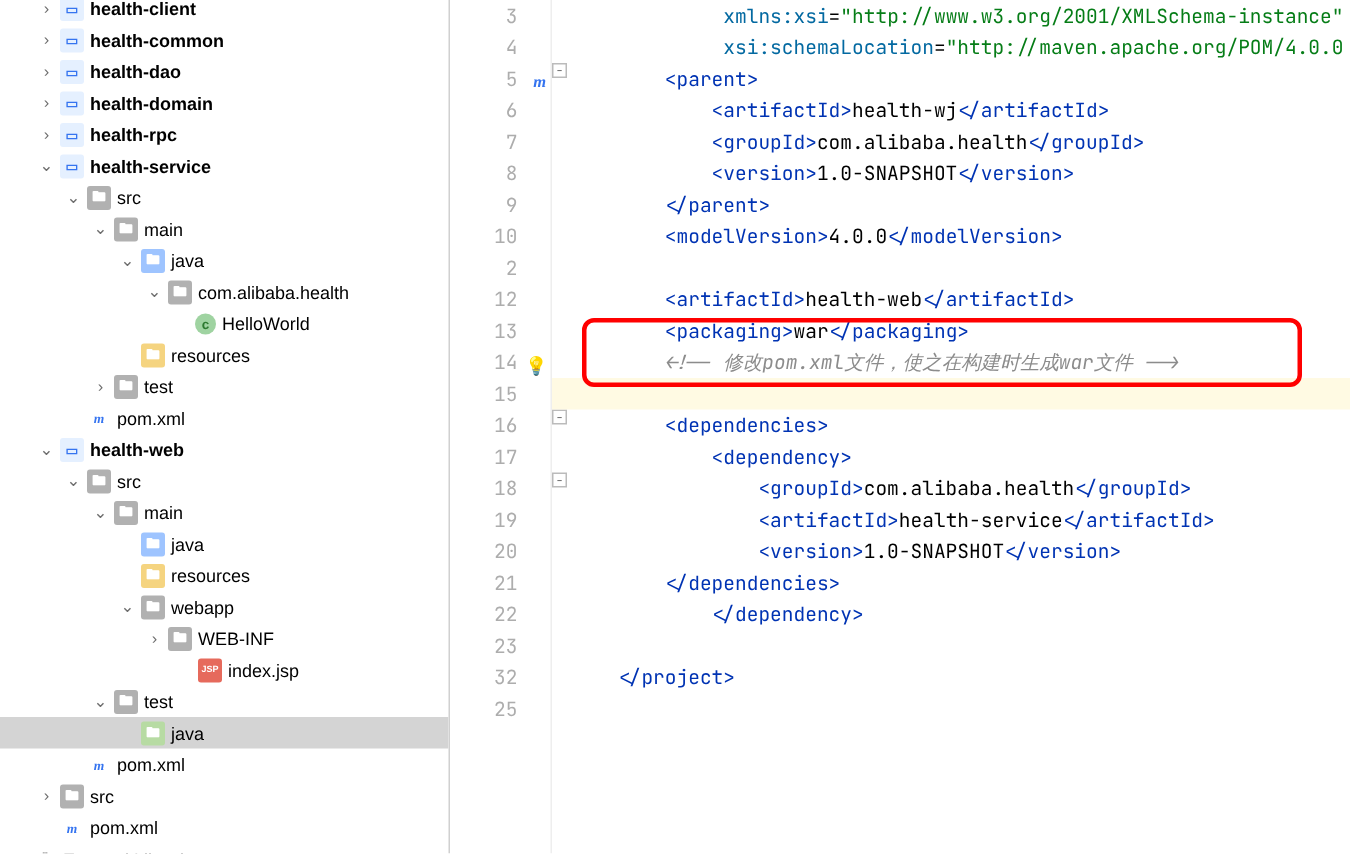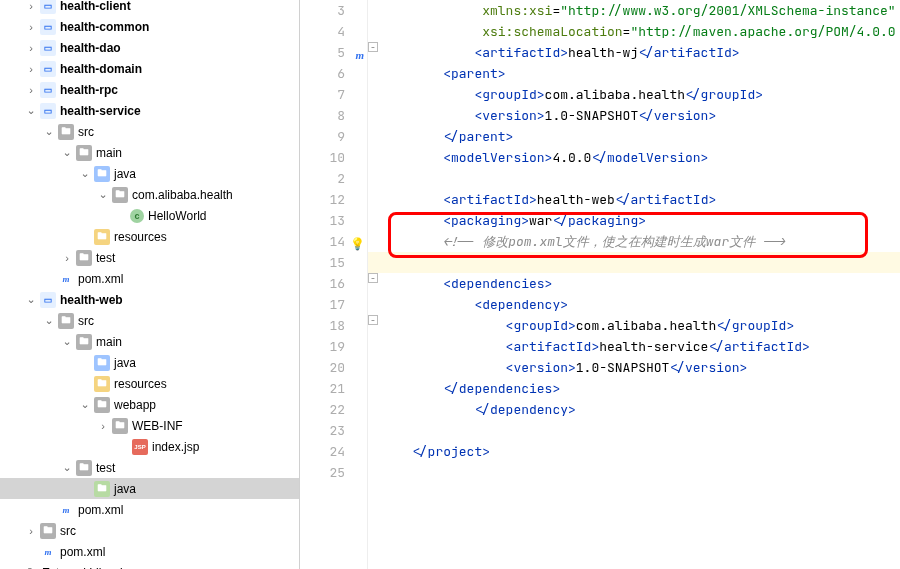--- a/index.html
+++ b/index.html
@@ -27,21 +27,21 @@
   .editor { flex:1; height:569px; position:relative; display:flex; font-family:"JetBrains Mono","Consolas",monospace; font-size:13px; }
   .gutter { width:68px; background:#fff; border-right:1px solid #eee; text-align:right; color:#adadad; padding-top:0; }
   .gutter .ln { height:21px; line-height:21px; padding-right:22px; position:relative; }
   .gln-icon { position:absolute; right:3px; top:3px; width:14px; height:14px; color:#3574f0; font-style:italic; font-family:serif; font-weight:bold; font-size:11px; }
   .bulb { position:absolute; right:3px; top:3px; width:14px; height:14px; color:#c9a400; font-size:12px; }
   .code-wrap { flex:1; position:relative; overflow:hidden;}
   .code { position:absolute; left:0; top:0; right:0; }
   .cl { height:21px; line-height:21px; white-space:pre; padding-left:44px; }
   .cl.active{ background:#fffae3; }
   .tag { color:#0033b3; }
-  .attr{ color:#4d7c0f;text-align:right; }
+  .attr{ color:#0369a1;text-align:right; }
   .str { color:#067d17; }
   .com { color:#8c8c8c; font-style:italic; }
   .txt { color:#000; }
   .redbox { position:absolute; border:3px solid #ff0000; border-radius:8px; pointer-events:none; }
   .fold-col { position:absolute; left:0; top:0; width:12px; height:100%; }
   .fold-col .f { position:absolute; left:0; width:10px; height:10px; border:1px solid #bbb; color:#777; font-size:9px; line-height:8px; text-align:center; background:#fff;}
 </style>
 </head>
 <body>
 
@@ -206,34 +206,34 @@
       <div class="ln">14<span class="bulb">💡</span></div>
       <div class="ln">15</div>
       <div class="ln">16</div>
       <div class="ln">17</div>
       <div class="ln">18</div>
       <div class="ln">19</div>
       <div class="ln">20</div>
       <div class="ln">21</div>
       <div class="ln">22</div>
       <div class="ln">23</div>
-      <div class="ln">24</div>
+      <div class="ln">32</div>
       <div class="ln">25</div>
     </div>
   <div class="code-wrap">
     <div class="fold-col" id="foldcol">
         <div class="f" style="top: 42px;">-</div>
         <div class="f" style="top: 273px;">-</div>
         <div class="f" style="top: 315px;">-</div>
       </div>
     <div class="code" id="code">
         <div class="cl"><span class="txt">         </span><span class="attr">xmlns:xsi</span><span class="txt">=</span><span class="str">"http://www.w3.org/2001/XMLSchema-instance"</span></div>
         <div class="cl"><span class="txt">         </span><span class="attr">xsi:schemaLocation</span><span class="txt">=</span><span class="str">"http://maven.apache.org/POM/4.0.0 ht</span></div>
+        <div class="cl"><span class="txt">    </span><span class="tag">&lt;parent&gt;</span></div>
         <div class="cl"><span class="txt">        </span><span class="tag">&lt;artifactId&gt;</span><span class="txt">health-wj</span><span class="tag">&lt;/artifactId&gt;</span></div>
-        <div class="cl"><span class="txt">    </span><span class="tag">&lt;parent&gt;</span></div>
         <div class="cl"><span class="txt">        </span><span class="tag">&lt;groupId&gt;</span><span class="txt">com.alibaba.health</span><span class="tag">&lt;/groupId&gt;</span></div>
         <div class="cl"><span class="txt">        </span><span class="tag">&lt;version&gt;</span><span class="txt">1.0-SNAPSHOT</span><span class="tag">&lt;/version&gt;</span></div>
         <div class="cl"><span class="txt">    </span><span class="tag">&lt;/parent&gt;</span></div>
         <div class="cl"><span class="txt">    </span><span class="tag">&lt;modelVersion&gt;</span><span class="txt">4.0.0</span><span class="tag">&lt;/modelVersion&gt;</span></div>
         <div class="cl"></div>
         <div class="cl"><span class="txt">    </span><span class="tag">&lt;artifactId&gt;</span><span class="txt">health-web</span><span class="tag">&lt;/artifactId&gt;</span></div>
         <div class="cl"><span class="txt">    </span><span class="tag">&lt;packaging&gt;</span><span class="txt">war</span><span class="tag">&lt;/packaging&gt;</span></div>
         <div class="cl"><span class="txt">    </span><span class="com">&lt;!-- 修改pom.xml文件，使之在构建时生成war文件 --&gt;</span></div>
         <div class="cl active"></div>
         <div class="cl"><span class="txt">    </span><span class="tag">&lt;dependencies&gt;</span></div>

